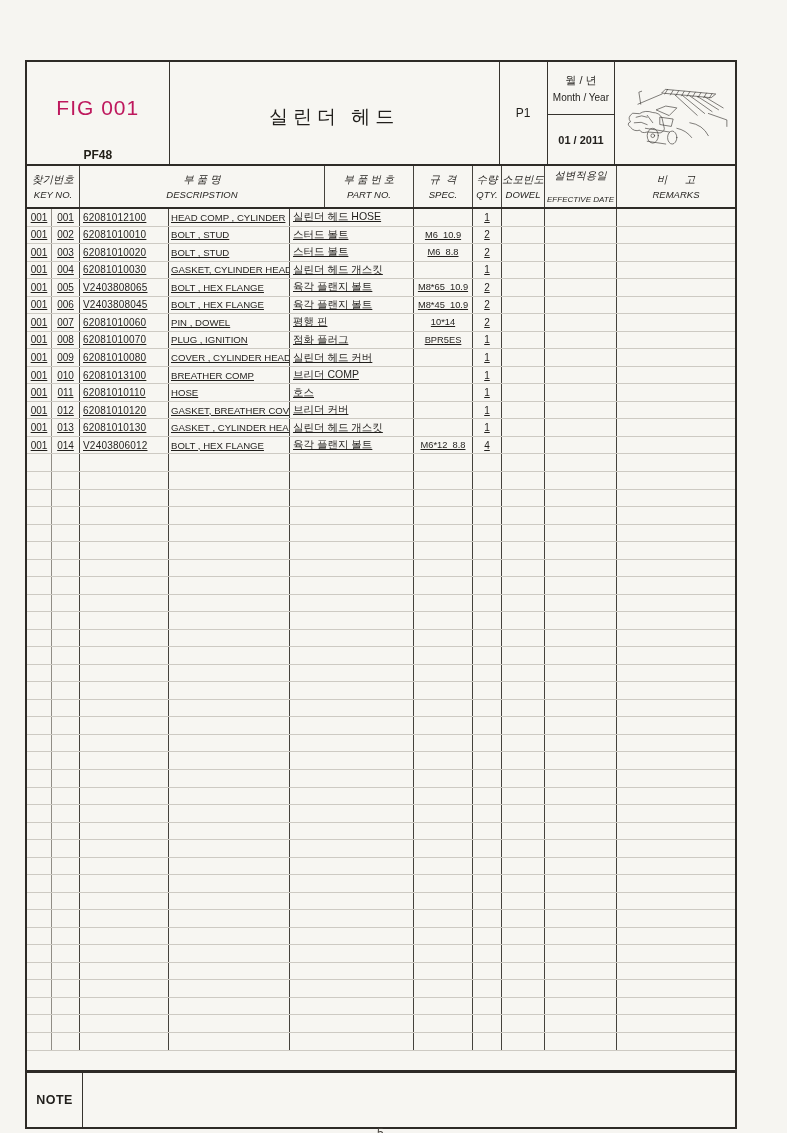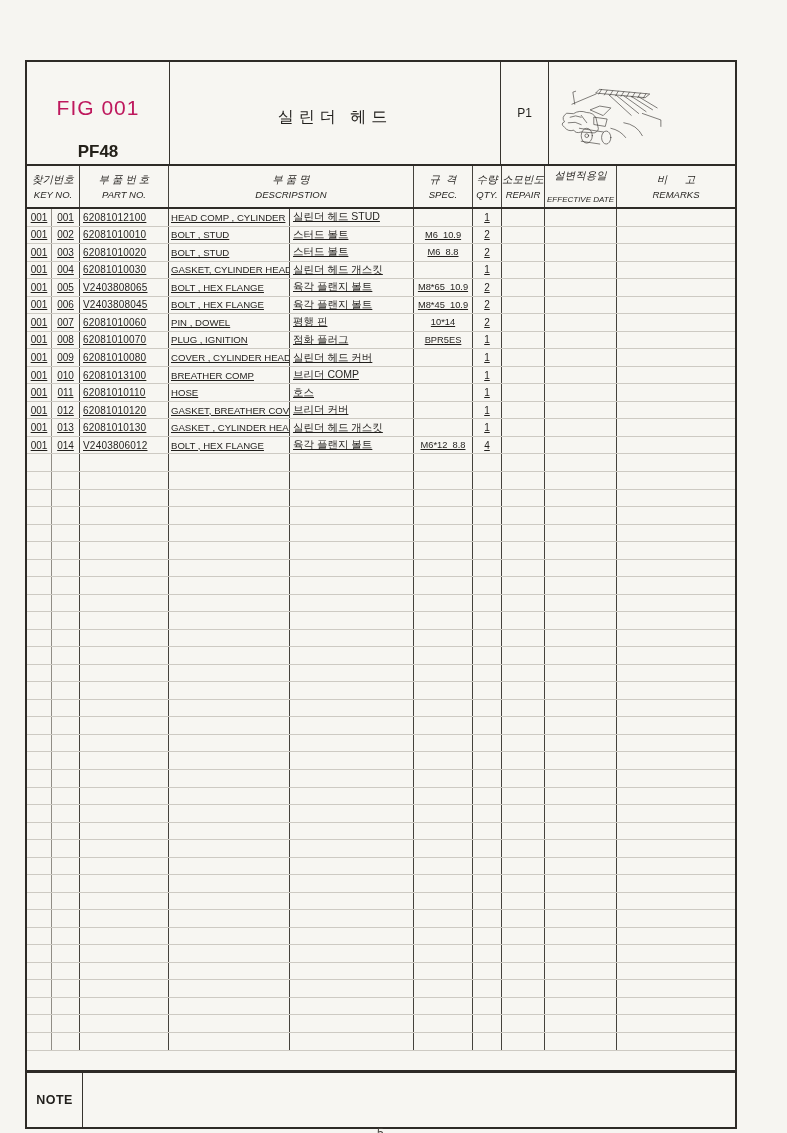--- a/index.html
+++ b/index.html
@@ -18,23 +18,23 @@
     background:#f7f6f2;
   }
   .cell{box-sizing:border-box;overflow:hidden;}
   .vline{border-right:1px solid #45423d;}
   .vline-light{border-right:1px solid #918d86;}
 
   
   .title-row{height:102px;border-bottom:2px solid #2e2b27;display:flex;}
   .fig-box{width:142px;position:relative;border-right:1.5px solid #36332e;}
   .fig-label{position:absolute;top:34px;left:0;right:0;text-align:center;font-size:21px;letter-spacing:1px;color:#be185d;}
-  .model-code{position:absolute;bottom:2px;left:0;right:0;text-align:center;font-size:17px;font-weight:bold;color:#232019;}
+  .model-code{position:absolute;bottom:2px;left:0;right:0;text-align:center;font-size:12px;font-weight:bold;color:#232019;}
   .title-box{width:331px;border-right:1.5px solid #36332e;display:flex;flex-direction:column;justify-content:center;align-items:center;gap:3px;padding-top:8px;box-sizing:border-box;}
-  .title-kr{font-size:16px;letter-spacing:5px;}
+  .title-kr{font-size:19px;letter-spacing:5px;}
   .title-en{font-size:19px;letter-spacing:1px;}
   .p1-box{width:47px;border-right:1.5px solid #36332e;display:flex;align-items:center;justify-content:center;font-size:12px;}
   .my-box{width:68px;border-right:1.5px solid #36332e;display:flex;flex-direction:column;box-sizing:border-box;}
   .my-top{height:53px;border-bottom:1.5px solid #36332e;display:flex;flex-direction:column;align-items:center;justify-content:center;gap:4px;box-sizing:border-box;}
   .my-kr{font-size:11px;}
   .my-en{font-size:10px;white-space:nowrap;}
   .my-val{flex:1;display:flex;align-items:center;justify-content:center;font-size:11px;font-weight:600;white-space:nowrap;}
   .draw-box{width:120px;display:flex;align-items:center;justify-content:center;}
 
   
@@ -79,20 +79,27 @@
     <div class="title-row">
       <div class="fig-box">
         <div class="fig-label">FIG 001</div>
         <div class="model-code">PF48</div>
       </div>
       <div class="title-box">
         <div class="title-kr">실린더 헤드</div>
       </div>
       <div class="p1-box">
         <span>P1</span>
+      </div>
+      <div class="my-box">
+        <div class="my-top">
+          <div class="my-kr">월 / 년</div>
+          <div class="my-en">Month / Year</div>
+        </div>
+        <div class="my-val">01 / 2011</div>
       </div>
       <div class="draw-box">
         <svg class="machine" width="114" height="88" viewBox="0 0 120 95" fill="none" stroke="#3c3a36" stroke-width="0.7" stroke-linecap="round">
           <path d="M50,22 L104,27 L99,31 L46,26 Z"></path>
           <path d="M52,22 l-3,5 M58,23 l-3,5 M64,23.5 l-3,5 M70,24 l-3,5 M76,24.5 l-3,5 M82,25 l-3,5 M88,25.5 l-3,5 M94,26 l-3,5 M100,26.5 l-3,5"></path>
           <path d="M60,28 L84,50 M68,28.5 L92,48 M76,29 L100,46 M84,29.5 L107,44 M92,30 L112,42"></path>
           <path d="M46,27 L20,38"></path>
           <path d="M23,38 l-2,-13 l3,-1"></path>
           <path d="M14,48 q-6,4 -2,9 q-5,2 0,6 q4,5 10,3 q2,4 8,2 l14,1 q6,-2 4,-7 l-2,-9 q-3,-6 -10,-6 q-8,-3 -14,1 z"></path>
           <path d="M18,52 q6,-3 12,0 M16,58 q8,-2 14,2 M30,50 l6,8"></path>
@@ -105,57 +112,57 @@
           <path d="M28,64 l26,4 M30,78 l20,3"></path>
         </svg>
       </div>
     </div>
 
     <div class="col-header">
       <div class="hcell w-key vline">
         <span class="hk">찾기번호</span>
         <span class="he">KEY NO.</span>
       </div>
+      <div class="hcell w-desc vline">
+        <span class="hk">부 품 명</span>
+        <span class="he">DESCRIPSTION</span>
+      </div>
       <div class="hcell w-part vline">
         <span class="hk">부 품 번 호</span>
         <span class="he">PART NO.</span>
       </div>
-      <div class="hcell w-desc vline">
-        <span class="hk">부 품 명</span>
-        <span class="he">DESCRIPSTION</span>
-      </div>
       <div class="hcell w-spec vline">
         <span class="hk">규  격</span>
         <span class="he">SPEC.</span>
       </div>
       <div class="hcell w-qty vline">
         <span class="hk">수량</span>
         <span class="he">QTY.</span>
       </div>
       <div class="hcell w-rep vline">
         <span class="hk">소모빈도</span>
-        <span class="he">REPAIR</span>
+        <span class="he">DOWEL</span>
       </div>
       <div class="hcell w-eff vline">
         <span class="hk">설변적용일</span>
         <span class="he small">EFFECTIVE DATE</span>
       </div>
       <div class="hcell w-rem">
         <span class="hk">비      고</span>
         <span class="he">REMARKS</span>
       </div>
     </div>
 
     <div class="data-area">
   <div class="dr">
     <div class="cell c-fig vline-light">001</div>
     <div class="cell c-key vline">001</div>
     <div class="cell c-part vline">62081012100</div>
     <div class="cell c-nen vline">HEAD COMP , CYLINDER</div>
-    <div class="cell c-nkr vline">실린더 헤드 STUD</div>
+    <div class="cell c-nkr vline">실린더 헤드 HOSE</div>
     <div class="cell c-spec vline"></div>
     <div class="cell c-qty vline">1</div>
     <div class="cell c-rep vline"></div>
     <div class="cell c-eff vline"></div>
     <div class="cell c-rem"></div>
   </div>
 
   <div class="dr">
     <div class="cell c-fig vline-light">001</div>
     <div class="cell c-key vline">002</div>

